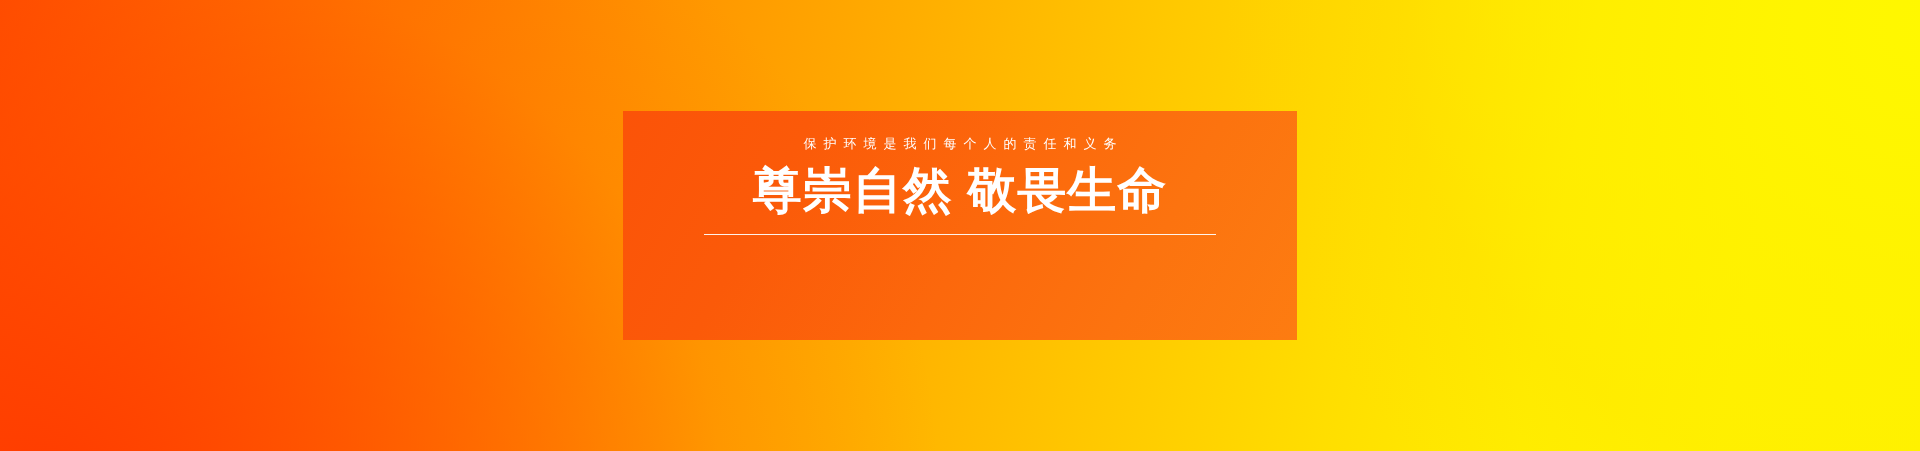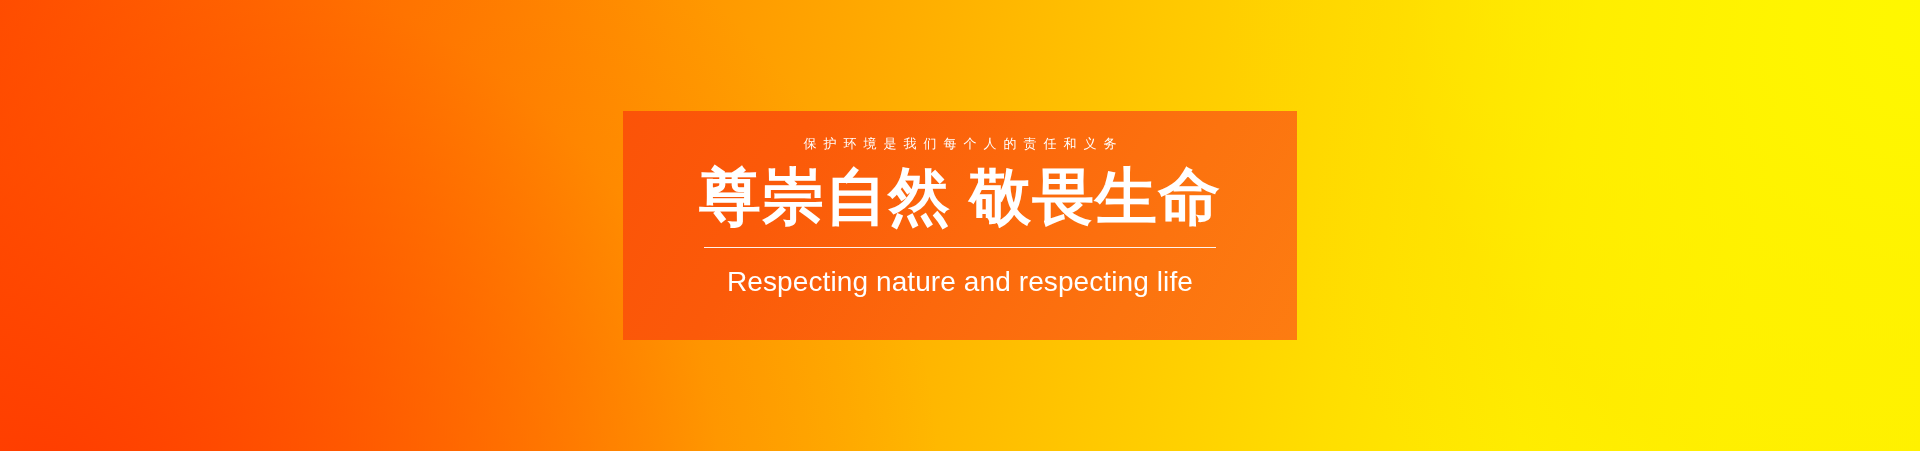--- a/index.html
+++ b/index.html
@@ -97,21 +97,21 @@
     line-height: 1;
     font-weight: 400;
     letter-spacing: 7px;
     text-indent: 7px;
     white-space: nowrap;
     margin: 0;
   }
 
   .headline {
     color: #ffffff;
-    font-size: 62px;
+    font-size: 49px;
     line-height: 1;
     font-weight: 700;
     letter-spacing: 1px;
     white-space: nowrap;
     margin: 16px 0 0 0;
   }
 
   .divider {
     width: 512px;
     height: 1px;
@@ -140,16 +140,15 @@
   <div class="banner-glow-right"></div>
 
   <div class="panel">
 
     <p class="eyebrow">保护环境是我们每个人的责任和义务</p>
 
     <h1 class="headline">尊崇自然 敬畏生命</h1>
 
     <hr class="divider">
 
-    <p class="subtitle">Respecting nature and respecting life</p>
 
   </div>
 </div>
 
 </body></html>

